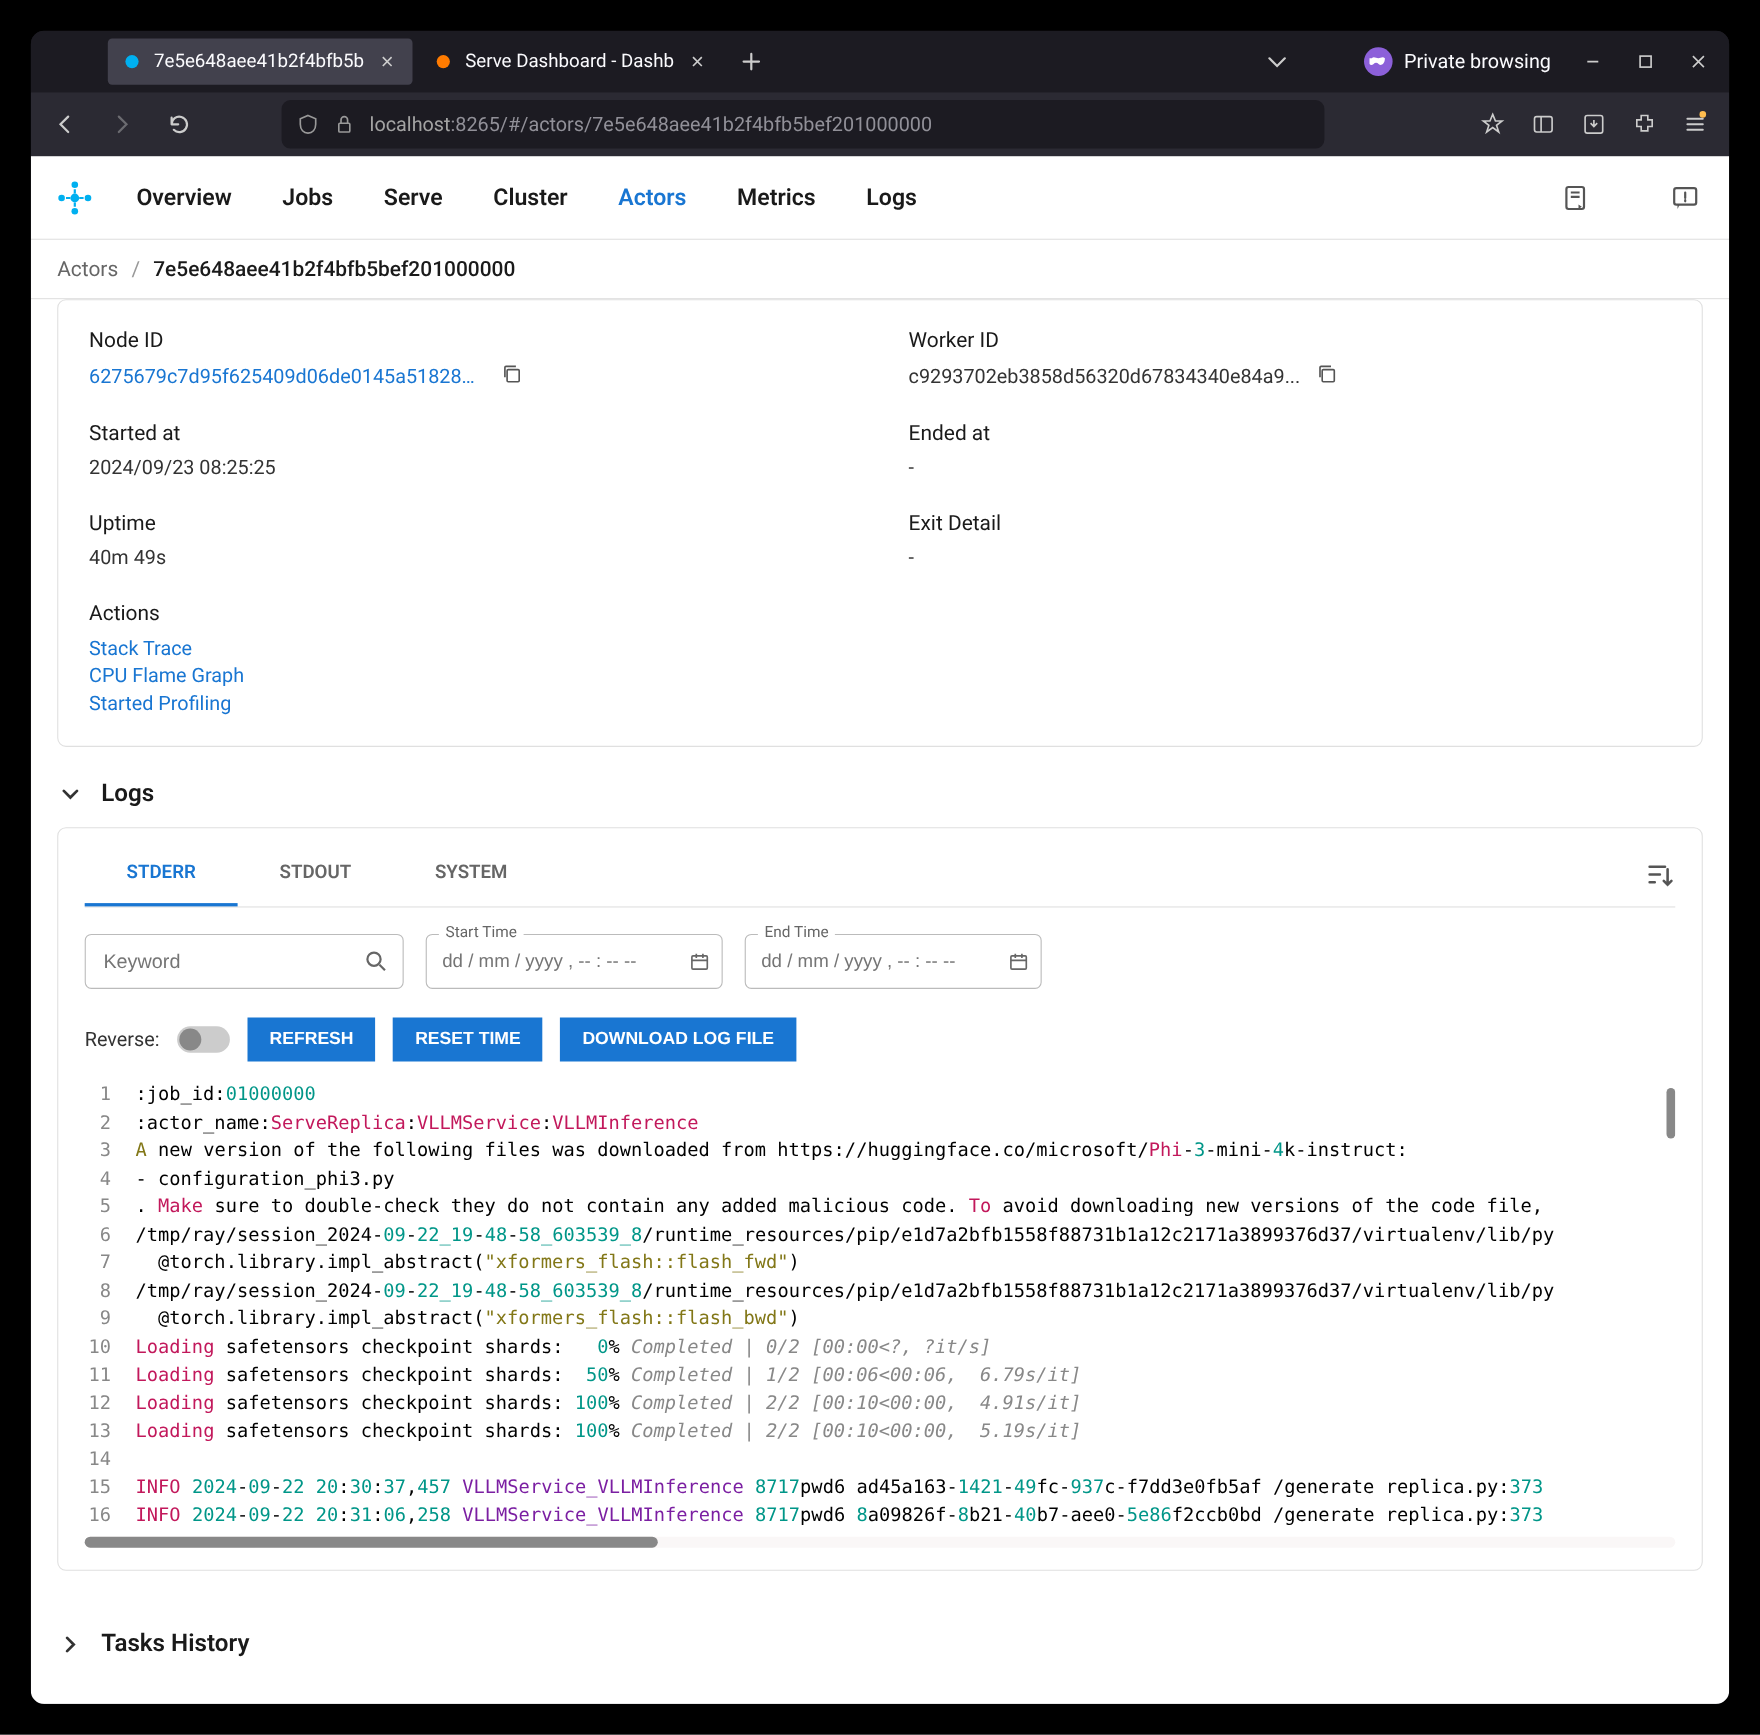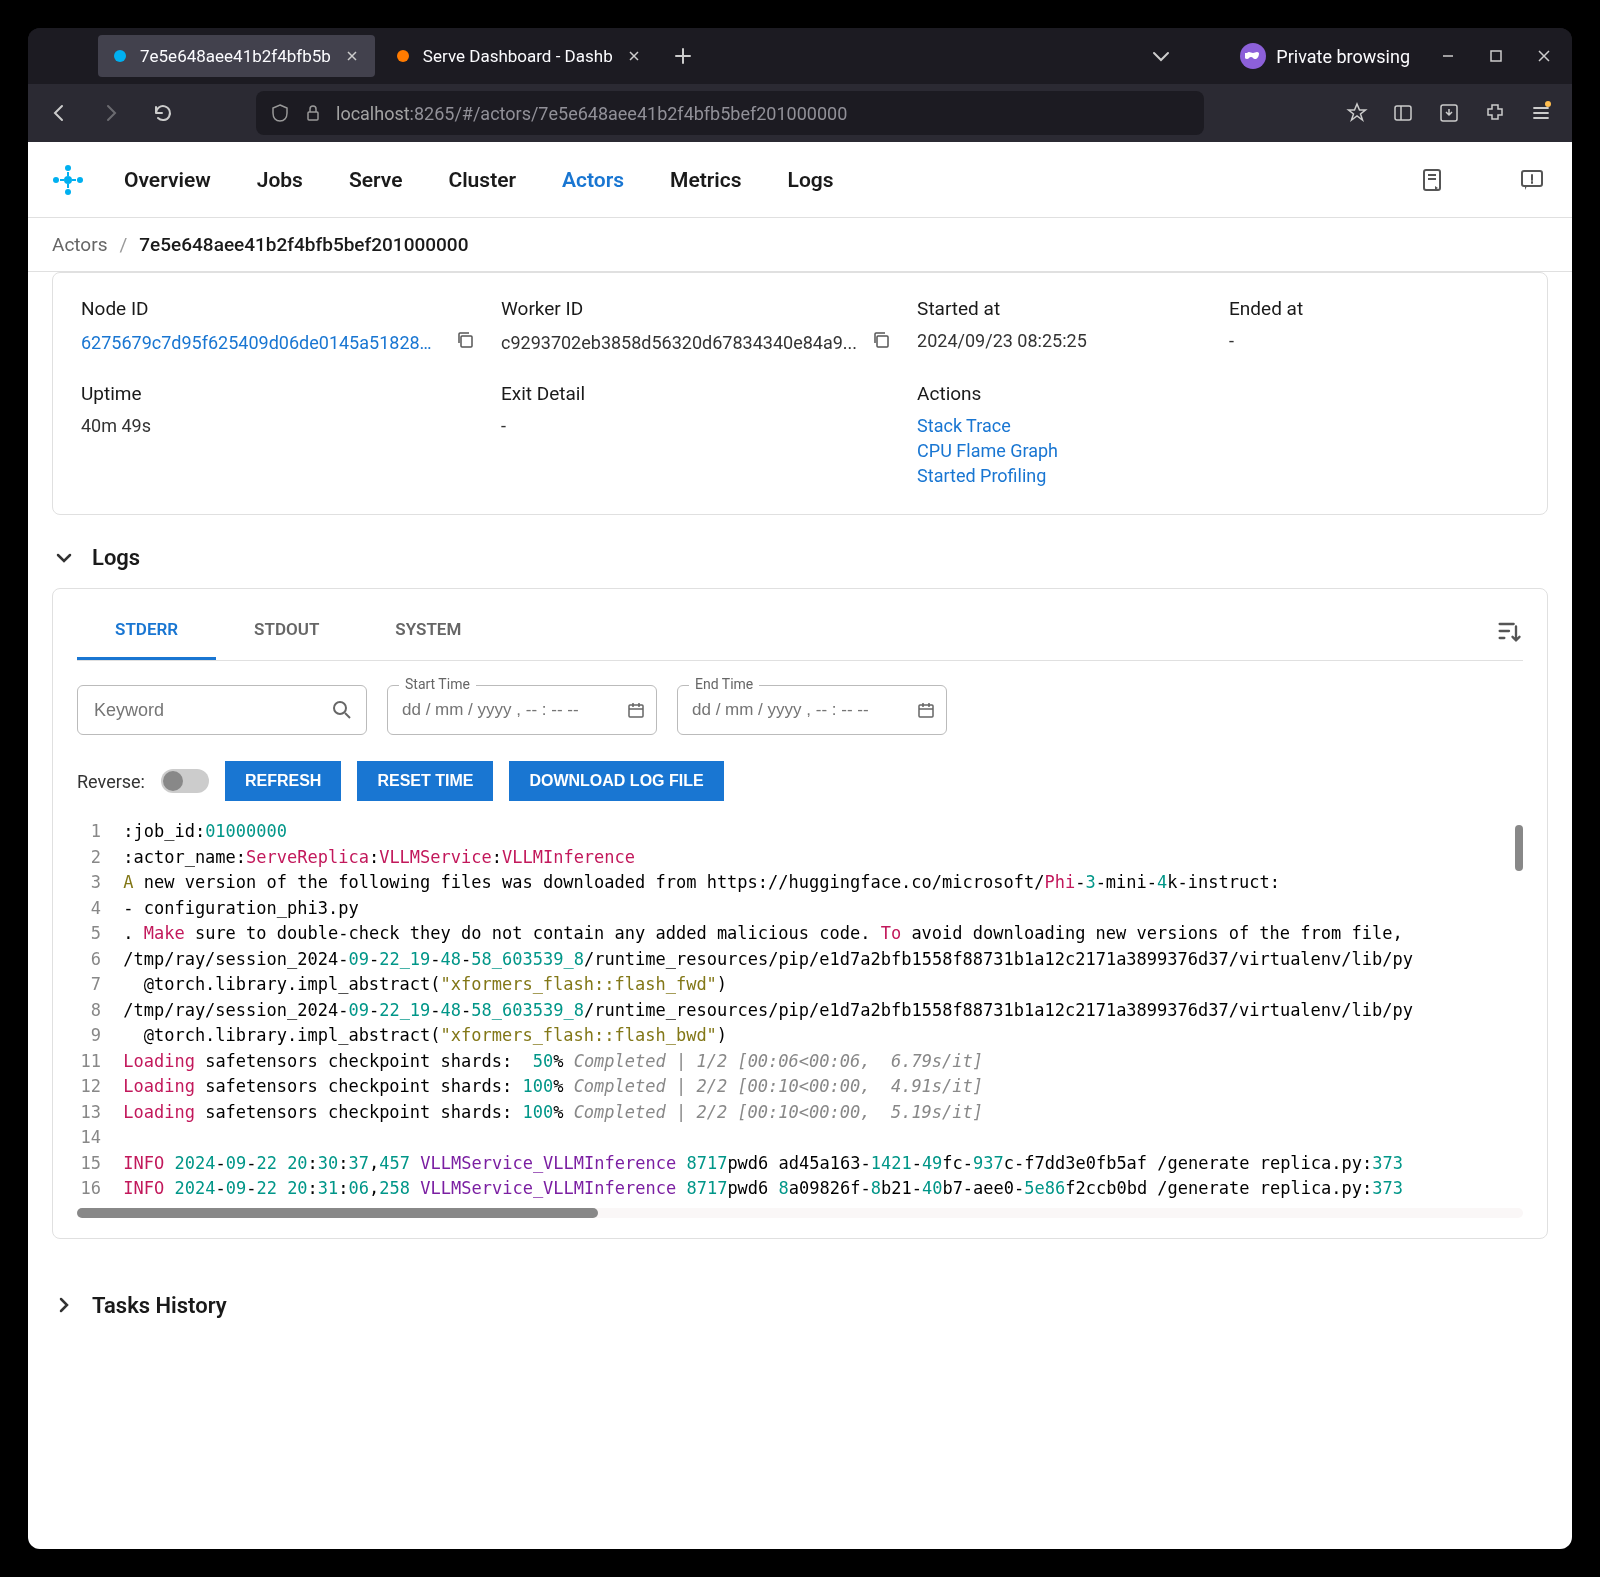--- a/index.html
+++ b/index.html
@@ -40,21 +40,21 @@
   .ray-nav-item.active { color:#1976d2; }
   .ray-header-spacer { flex:1; }
   .ray-header-icon { width:32px; height:32px; color:#555; cursor:pointer; display:flex; align-items:center; justify-content:center; margin-left:28px; }
   
   .breadcrumb { height:54px; border-bottom:1px solid #e0e0e0; display:flex; align-items:center; padding:0 24px; gap:12px; font-size:19px; }
   .bc-link { color:#666; cursor:pointer; }
   .bc-sep { color:#999; }
   .bc-current { color:#1a1a1a; font-weight:500; }
   
   .details-card { margin:0 24px; background:#fff; border:1px solid #e0e0e0; border-radius:8px; padding:24px 28px 28px; }
-  .details-grid { display:grid; grid-template-columns: 1fr 1fr 1fr 1fr; gap:28px 22px; }
+  .details-grid { display:grid; grid-template-columns: 1fr 1fr; gap:28px 52px; }
   .detail-item { }
   .detail-label { font-size:19px; color:#1a1a1a; margin-bottom:10px; }
   .detail-value { font-size:18px; color:#333; }
   .detail-value.link { color:#1976d2; cursor:pointer; display:flex; align-items:center; gap:12px; }
   .id-text { white-space:nowrap; overflow:hidden; text-overflow:ellipsis; max-width:360px; }
   .copy-btn { width:24px; height:24px; cursor:pointer; color:#555; flex-shrink:0; }
   .actions-links { display:flex; flex-direction:column; gap:4px; }
   .action-link { color:#1976d2; font-size:18px; cursor:pointer; }
   .id-row { display:flex; align-items:center; gap:14px; }
   
@@ -381,25 +381,26 @@
         <button class="btn">RESET TIME</button>
         <button class="btn">DOWNLOAD LOG FILE</button>
       </div>
 
       <div class="log-content" id="log-content">
         <div class="log-vscroll"></div>
       <div class="log-line"><span class="line-num">1</span><span class="line-content"><span> :job_id:</span><span class="tok-teal">01000000</span></span></div>
           <div class="log-line"><span class="line-num">2</span><span class="line-content"><span> :actor_name:</span><span class="tok-magenta">ServeReplica</span><span>:</span><span class="tok-magenta">VLLMService</span><span>:</span><span class="tok-magenta">VLLMInference</span></span></div>
           <div class="log-line"><span class="line-num">3</span><span class="line-content"><span> </span><span class="tok-olive">A</span><span> new version of the following files was downloaded from https://huggingface.co/microsoft/</span><span class="tok-magenta">Phi</span><span>-</span><span class="tok-teal">3</span><span>-mini-</span><span class="tok-teal">4</span><span>k-instruct:</span></span></div>
           <div class="log-line"><span class="line-num">4</span><span class="line-content"><span> - configuration_phi3.py</span></span></div>
-          <div class="log-line"><span class="line-num">5</span><span class="line-content"><span> . </span><span class="tok-magenta">Make</span><span> sure to double-check they do not contain any added malicious code. </span><span class="tok-magenta">To</span><span> avoid downloading new versions of the from file, </span></span></div>
+          <div class="log-line"><span class="line-num">5</span><span class="line-content"><span> . </span><span class="tok-magenta">Make</span><span> sure to double-check they do not contain any added malicious code. </span><span class="tok-magenta">To</span><span> avoid downloading new versions of the code file, </span></span></div>
           <div class="log-line"><span class="line-num">6</span><span class="line-content"><span> /tmp/ray/session_2024</span><span>-</span><span class="tok-teal">09</span><span>-</span><span class="tok-teal">22_19</span><span>-</span><span class="tok-teal">48</span><span>-</span><span class="tok-teal">58_603539_8</span><span>/runtime_resources/pip/e1d7a2bfb1558f88731b1a12c2171a3899376d37/virtualenv/lib/py</span></span></div>
           <div class="log-line"><span class="line-num">7</span><span class="line-content"><span>   @torch.library.impl_abstract(</span><span class="tok-olive">"xformers_flash::flash_fwd"</span><span>)</span></span></div>
           <div class="log-line"><span class="line-num">8</span><span class="line-content"><span> /tmp/ray/session_2024</span><span>-</span><span class="tok-teal">09</span><span>-</span><span class="tok-teal">22_19</span><span>-</span><span class="tok-teal">48</span><span>-</span><span class="tok-teal">58_603539_8</span><span>/runtime_resources/pip/e1d7a2bfb1558f88731b1a12c2171a3899376d37/virtualenv/lib/py</span></span></div>
           <div class="log-line"><span class="line-num">9</span><span class="line-content"><span>   @torch.library.impl_abstract(</span><span class="tok-olive">"xformers_flash::flash_bwd"</span><span>)</span></span></div>
+          <div class="log-line"><span class="line-num">10</span><span class="line-content"><span> </span><span class="tok-magenta">Loading</span><span> safetensors checkpoint shards:   </span><span class="tok-teal">0</span><span>% </span><span class="tok-gray">Completed | 0/2 [00:00&lt;?, ?it/s]</span></span></div>
           <div class="log-line"><span class="line-num">11</span><span class="line-content"><span> </span><span class="tok-magenta">Loading</span><span> safetensors checkpoint shards:  </span><span class="tok-teal">50</span><span>% </span><span class="tok-gray">Completed | 1/2 [00:06&lt;00:06,  6.79s/it]</span></span></div>
           <div class="log-line"><span class="line-num">12</span><span class="line-content"><span> </span><span class="tok-magenta">Loading</span><span> safetensors checkpoint shards: </span><span class="tok-teal">100</span><span>% </span><span class="tok-gray">Completed | 2/2 [00:10&lt;00:00,  4.91s/it]</span></span></div>
           <div class="log-line"><span class="line-num">13</span><span class="line-content"><span> </span><span class="tok-magenta">Loading</span><span> safetensors checkpoint shards: </span><span class="tok-teal">100</span><span>% </span><span class="tok-gray">Completed | 2/2 [00:10&lt;00:00,  5.19s/it]</span></span></div>
           <div class="log-line"><span class="line-num">14</span><span class="line-content"><span></span></span></div>
           <div class="log-line"><span class="line-num">15</span><span class="line-content"><span> </span><span class="tok-magenta">INFO</span><span> </span><span class="tok-teal">2024</span><span>-</span><span class="tok-teal">09</span><span>-</span><span class="tok-teal">22</span><span> </span><span class="tok-teal">20</span><span>:</span><span class="tok-teal">30</span><span>:</span><span class="tok-teal">37</span><span>,</span><span class="tok-teal">457</span><span> </span><span class="tok-purple">VLLMService_VLLMInference</span><span> </span><span class="tok-teal">8717</span><span>pwd6 ad45a163-</span><span class="tok-teal">1421</span><span>-</span><span class="tok-teal">49</span><span>fc-</span><span class="tok-teal">937</span><span>c-f7dd3e0fb5af /generate replica.py:</span><span class="tok-teal">373</span></span></div>
           <div class="log-line"><span class="line-num">16</span><span class="line-content"><span> </span><span class="tok-magenta">INFO</span><span> </span><span class="tok-teal">2024</span><span>-</span><span class="tok-teal">09</span><span>-</span><span class="tok-teal">22</span><span> </span><span class="tok-teal">20</span><span>:</span><span class="tok-teal">31</span><span>:</span><span class="tok-teal">06</span><span>,</span><span class="tok-teal">258</span><span> </span><span class="tok-purple">VLLMService_VLLMInference</span><span> </span><span class="tok-teal">8717</span><span>pwd6 </span><span class="tok-teal">8</span><span>a09826f-</span><span class="tok-teal">8</span><span>b21-</span><span class="tok-teal">40</span><span>b7-aee0-</span><span class="tok-teal">5</span><span class="tok-teal">e86</span><span>f2ccb0bd /generate replica.py:</span><span class="tok-teal">373</span></span></div>
         </div>
       <div class="log-scrollbar"></div>
     </div>
 

